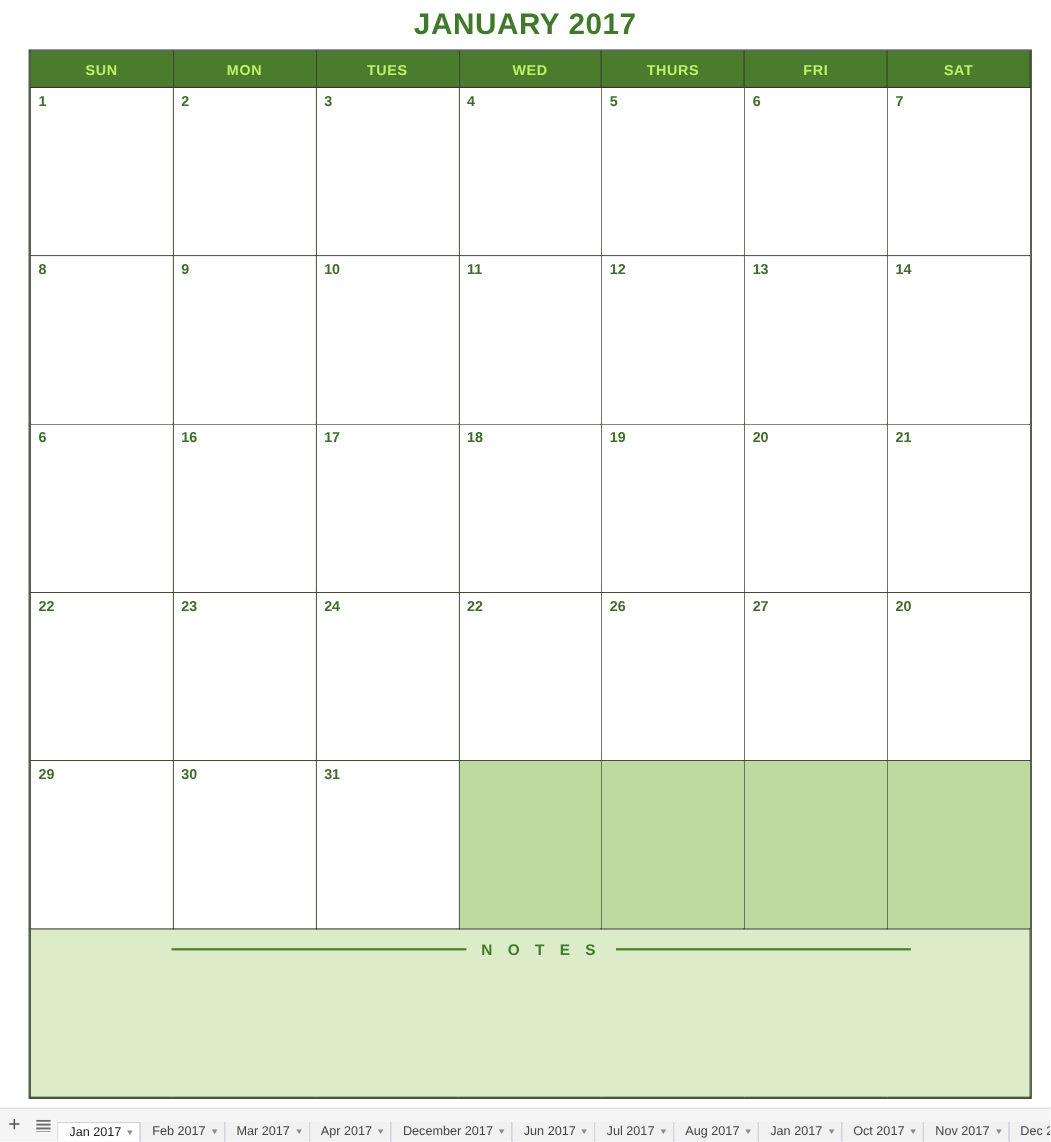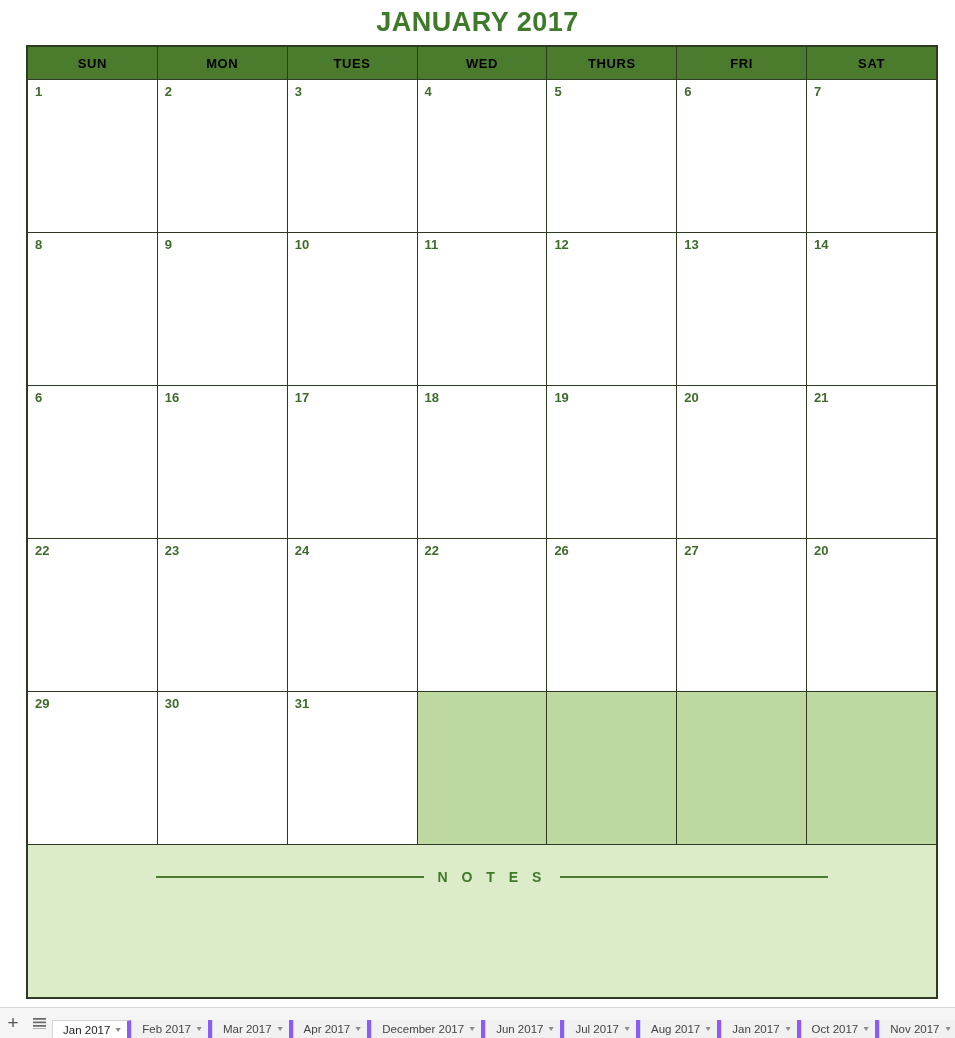--- a/index.html
+++ b/index.html
@@ -47,21 +47,21 @@
   }
   #calendar-table th, #calendar-table td {
     border: 1px solid #2f3a22;
     padding: 0;
     margin: 0;
   }
 
   
   .dow-cell {
     background: #4b7b2c;
-    color: #000000;
+    color: #bef264;
     font-size: 13px;
     font-weight: bold;
     letter-spacing: 0.6px;
     height: 32px;
     text-align: center;
     vertical-align: middle;
   }
 
   
   .day-cell {
@@ -95,21 +95,21 @@
     background: #dcecc9;
     height: 152px;
     vertical-align: top;
     padding: 0;
   }
   #notes-inner {
     display: flex;
     align-items: center;
     justify-content: center;
     height: 28px;
-    padding-top: 18px;
+    padding-top: 4px;
     box-sizing: content-box;
     margin-left: 20px;
   }
   .notes-rule {
     height: 0;
     border-top: 2px solid #4b7b2c;
     width: 268px;
   }
   #notes-label {
     color: #3f7a2a;
@@ -167,21 +167,21 @@
     overflow: hidden;
   }
   .sheet-tab {
     display: flex;
     align-items: center;
     padding: 0 7px 0 10px;
     font-size: 11.5px;
     color: #444444;
     background: #f1f1f1;
     border-left: 1px solid #d4d4d4;
-    border-right: 5px solid #8b5cf6;
+    border-right: 1px solid #8b5cf6;
     margin-right: -1px;
     white-space: nowrap;
     cursor: pointer;
     box-sizing: border-box;
     margin-top: 12px;
   }
   .sheet-tab.active {
     background: #ffffff;
     color: #222222;
     border-top: 1px solid #d4d4d4;

